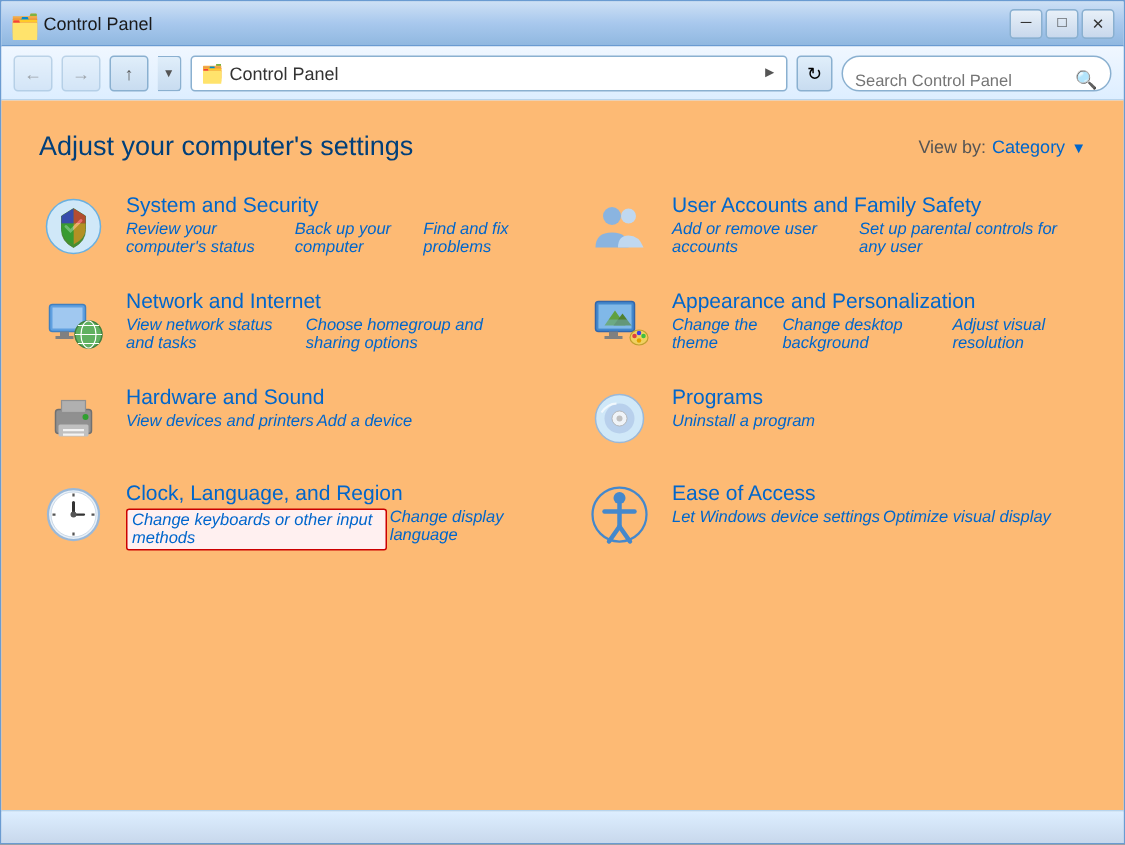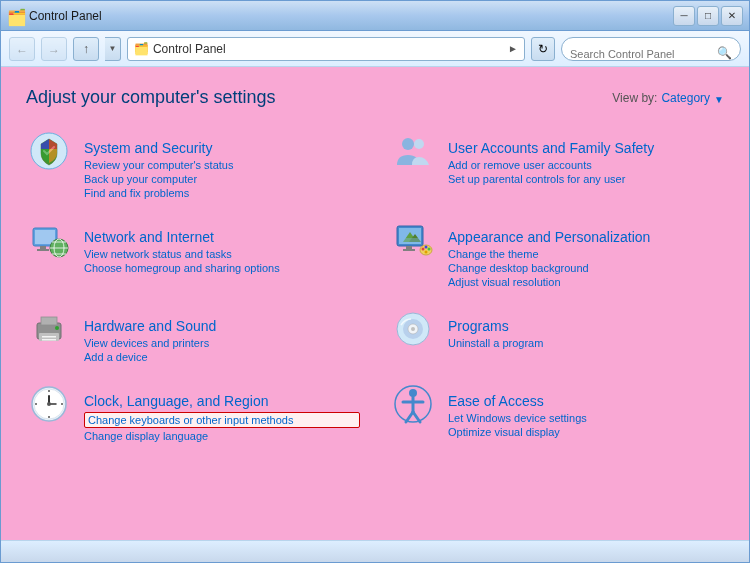--- a/index.html
+++ b/index.html
@@ -176,21 +176,21 @@
 
     .search-icon-btn {
       font-size: 12px;
       color: #555;
       cursor: pointer;
     }
 
     
     .content {
       flex: 1;
-      background: #f9a8d4;
+      background: #fdba74;
       padding: 20px 25px;
       overflow: hidden;
     }
 
     .page-header {
       display: flex;
       justify-content: space-between;
       align-items: center;
       margin-bottom: 20px;
     }
@@ -245,35 +245,35 @@
       justify-content: center;
     }
 
     .category-icon svg {
       width: 40px;
       height: 40px;
     }
 
     .category-content {
       flex: 1;
-      margin-top: 12px;
     }
 
     .category-title {
       font-size: 14px;
       color: #0066cc;
       cursor: pointer;
       font-weight: normal;
       margin-bottom: 3px;
     }
 
     .category-links {
       display: flex;
-      flex-direction: column;
+      flex-direction: row;
       gap: 2px;
+      font-style: italic;
     }
 
     .category-link {
       font-size: 11px;
       color: #0066cc;
       cursor: pointer;
       text-decoration: none;
     }
 
     .category-link.highlighted {

